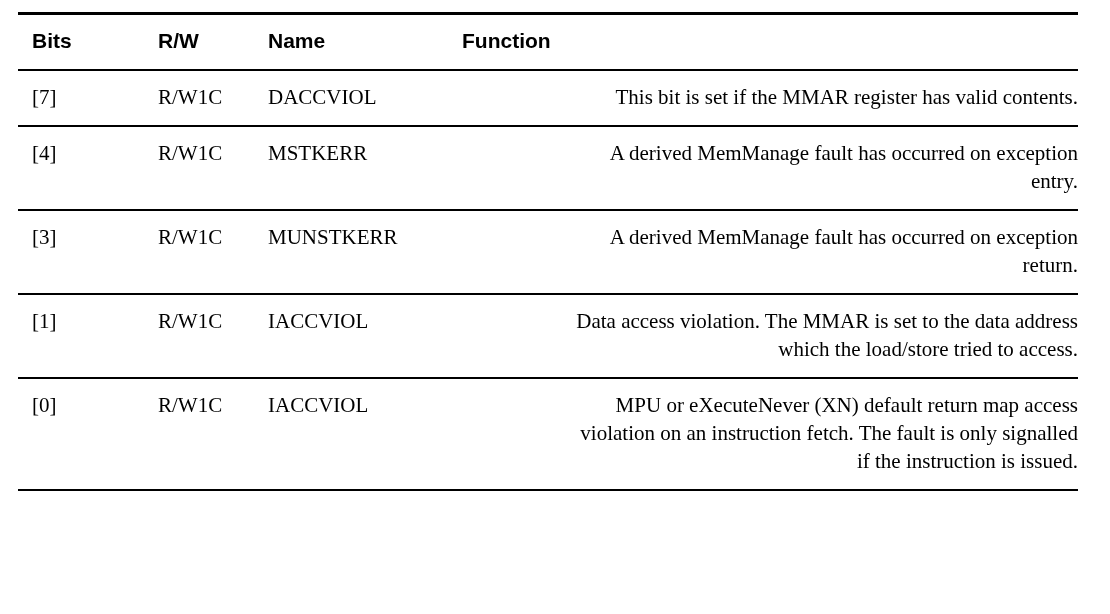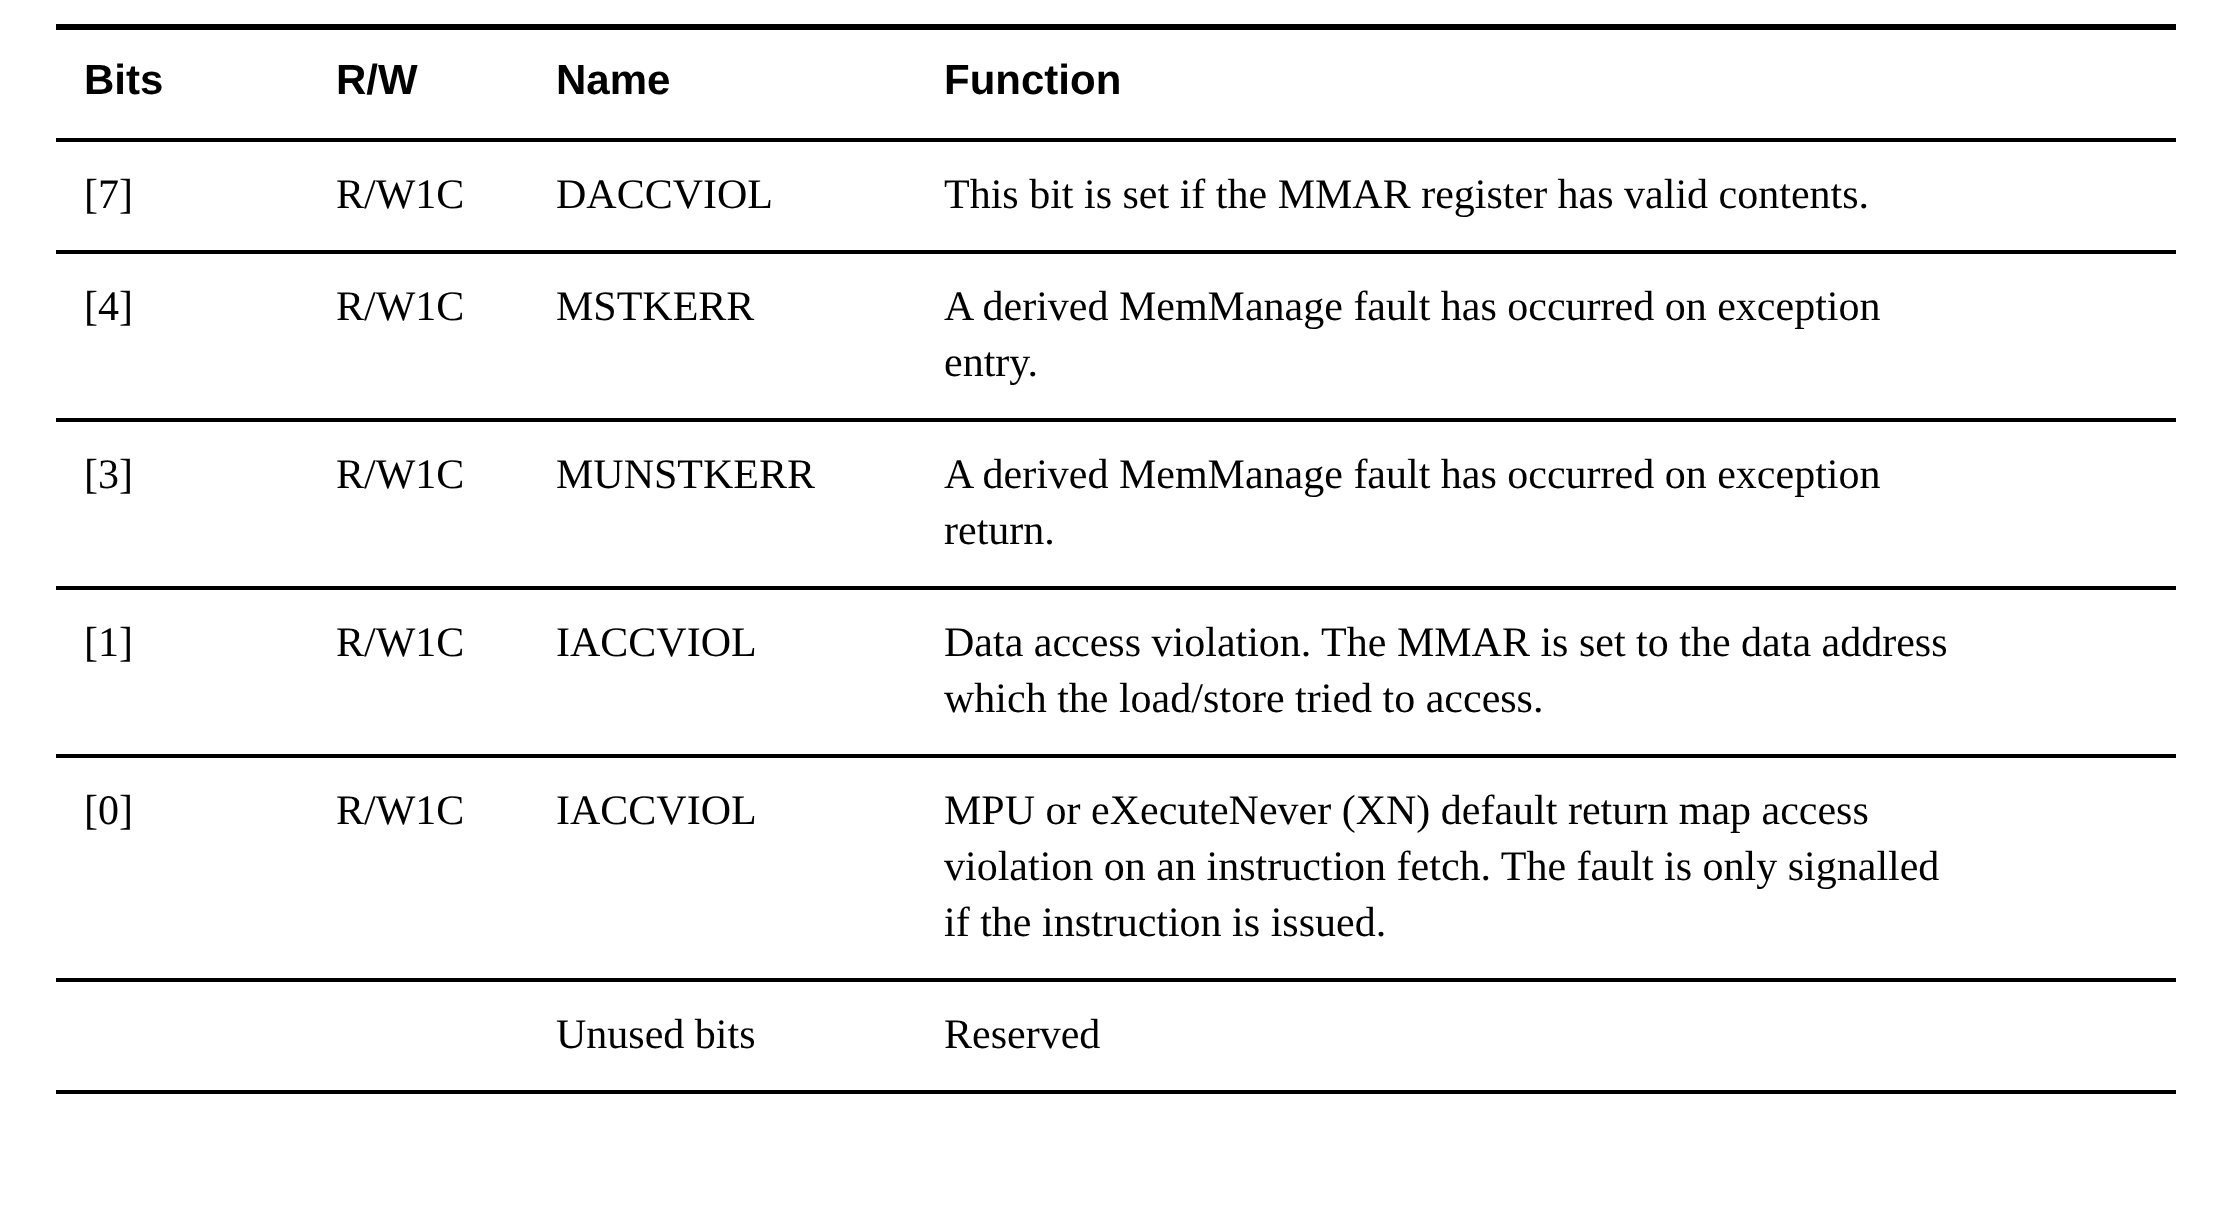--- a/index.html
+++ b/index.html
@@ -17,21 +17,21 @@
 
   .page {
     position: relative;
     width: 1110px;
     height: 614px;
     background: #ffffff;
   }
 
   .reg-table {
     position: absolute;
-    left: 28px;
+    left: 18px;
     top: 12px;
     width: 1060px;
     border-collapse: collapse;
     table-layout: fixed;
   }
 
   .reg-table col.c-bits     { width: 126px; }
   .reg-table col.c-rw       { width: 110px; }
   .reg-table col.c-name     { width: 194px; }
   .reg-table col.c-function { width: 630px; }
@@ -64,21 +64,21 @@
   .reg-table tbody tr.row-footnote td {
     padding-top: 13px;
     padding-bottom: 15px;
   }
 
   .cell-bits     { white-space: nowrap; }
   .cell-rw       { white-space: nowrap; }
   .cell-name     { white-space: nowrap; }
   .cell-function { padding-right: 10px; }
 
-  .fn-line { display: block; }
+  .fn-line { display: block; text-align: right; }
 
   .empty-cell { font-size: 0; line-height: 28px; }
 </style>
 </head>
 <body>
 
 <div class="page">
 
   <table class="reg-table">
     <colgroup>
@@ -142,26 +142,18 @@
         <td class="cell-bits">[0]</td>
         <td class="cell-rw">R/W1C</td>
         <td class="cell-name">IACCVIOL</td>
         <td class="cell-function">
           <span class="fn-line">MPU or eXecuteNever (XN) default return map access</span>
           <span class="fn-line">violation on an instruction fetch. The fault is only signalled</span>
           <span class="fn-line">if the instruction is issued.</span>
         </td>
       </tr>
 
-      <tr>
-        <td class="cell-bits empty-cell"></td>
-        <td class="cell-rw empty-cell"></td>
-        <td class="cell-name">Unused bits</td>
-        <td class="cell-function">
-          <span class="fn-line">Reserved</span>
-        </td>
-      </tr>
 
 
     </tbody>
   </table>
 
 </div>
 
 </body></html>

